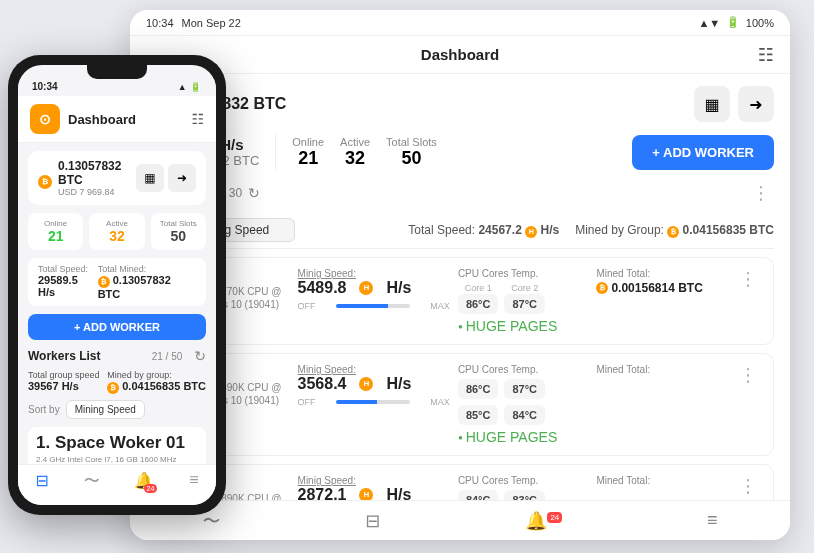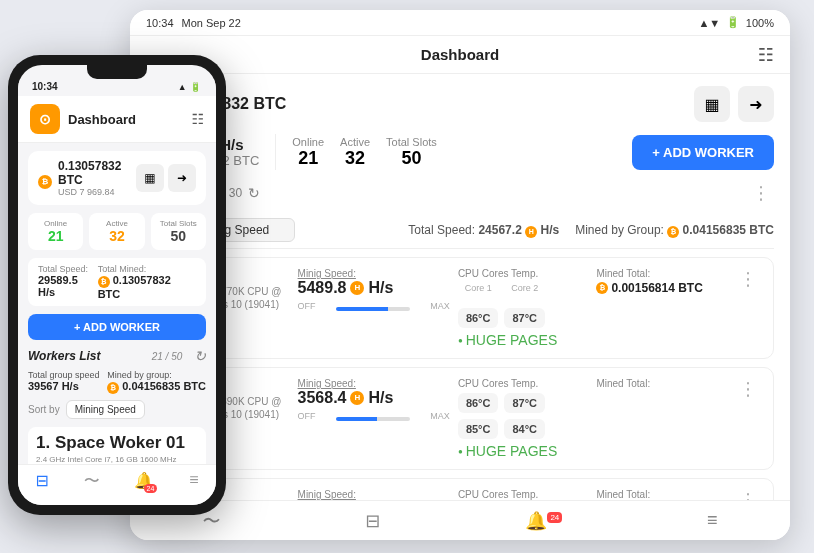--- a/index.html
+++ b/index.html
@@ -137,22 +137,22 @@
       margin-bottom: 8px;
       display: grid;
       grid-template-columns: 1.2fr 1.4fr 1.2fr 1.2fr auto;
       gap: 8px;
       align-items: start;
     }
     .worker-name { font-size: 13px; font-weight: 700; color: #222; margin-bottom: 2px; }
     .worker-spec { font-size: 10px; color: #888; line-height: 1.3; }
 
     .mining-speed-label { font-size: 10px; color: #888; text-decoration: underline; }
-    .mining-speed-value { font-size: 16px; font-weight: 700; color: #222; display: flex; align-items: center; gap: 4px; }
-    .speed-slider-container { display: flex; align-items: flex-end; gap: 20px; margin-top: 4px; }
+    .mining-speed-value { font-size: 16px; font-weight: 700; color: #222; display: flex; align-items: center; gap: 13px; }
+    .speed-slider-container { display: flex; align-items: center; gap: 20px; margin-top: 4px; }
     .speed-slider-label { font-size: 9px; color: #aaa; }
     .speed-slider {
       flex: 1;
       height: 4px;
       background: linear-gradient(to right, #2979ff 70%, #ddd 70%);
       border-radius: 2px;
       position: relative;
     }
     .speed-slider-2 {
       flex: 1;
@@ -171,21 +171,21 @@
     .cpu-cores { display: flex; gap: 6px; flex-wrap: wrap; }
     .cpu-core {
       background: #f5f5f5;
       border-radius: 6px;
       padding: 4px 8px;
       font-size: 11px;
       font-weight: 600;
       color: #444;
       text-align: center;
     }
-    .cpu-core-label { font-size: 9px; color: #aaa; text-align: center; margin-bottom: 15px; }
+    .cpu-core-label { font-size: 9px; color: #aaa; text-align: center; margin-bottom: 1px; }
     .huge-pages { font-size: 14px; color: #4caf50; margin-top: 4px; display: flex; align-items: center; gap: 3px; }
     .huge-pages::before { content: '●'; font-size: 8px; }
 
     .mined-total-label { font-size: 10px; color: #888; }
     .mined-total-value { font-size: 12px; font-weight: 700; color: #222; display: flex; align-items: center; gap: 3px; margin-top: 2px; }
 
     .more-btn { color: #aaa; cursor: pointer; font-size: 18px; padding: 0 4px; }
 
     
     .phone-frame {
@@ -311,21 +311,20 @@
       font-weight: 700;
       cursor: pointer;
       margin-bottom: 8px;
     }
 
     .phone-workers-header {
       display: flex;
       align-items: center;
       justify-content: space-between;
       margin-bottom: 6px;
-      font-style: italic;
     }
     .phone-workers-title { font-size: 12px; font-weight: 700; color: #222; }
     .phone-workers-count { font-size: 10px; color: #888; }
 
     .phone-sort-row {
       display: flex;
       align-items: center;
       gap: 6px;
       margin-bottom: 8px;
       font-size: 10px;

